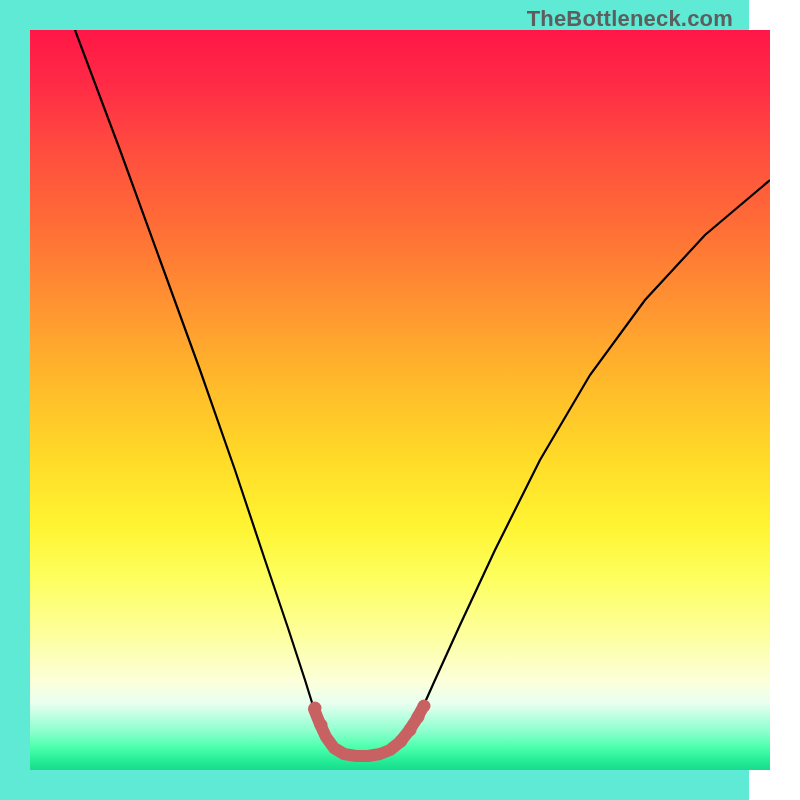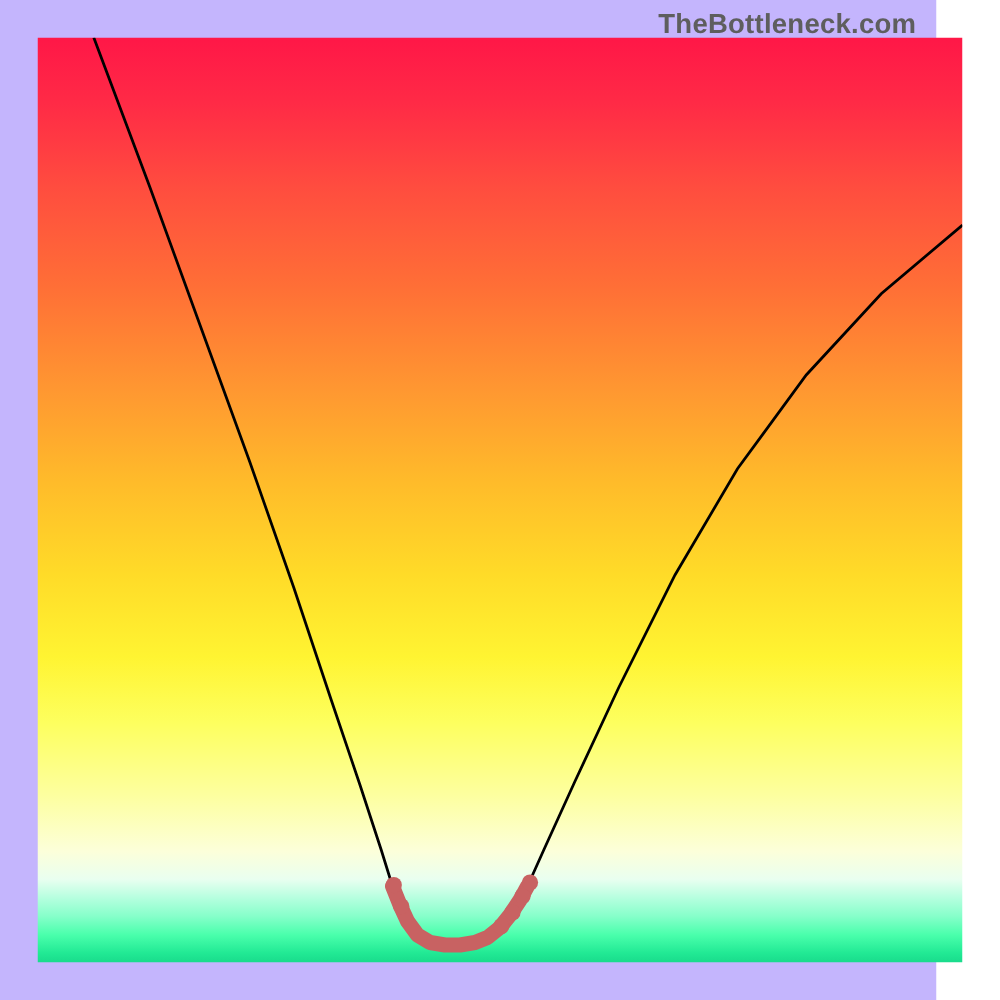--- a/index.html
+++ b/index.html
@@ -6,21 +6,21 @@
     margin: 0;
     padding: 0;
     width: 800px;
     height: 800px;
     overflow: hidden;
   }
   .frame {
     position: relative;
     width: 749px;
     height: 800px;
-    background: #c4b5fd;
+    background: #5eead4;
   }
   .watermark {
     position: absolute;
     top: 6px;
     right: 16px;
     font-family: Arial, Helvetica, sans-serif;
     font-size: 22px;
     font-weight: 600;
     color: #5e5e5e;
     letter-spacing: 0.2px;

